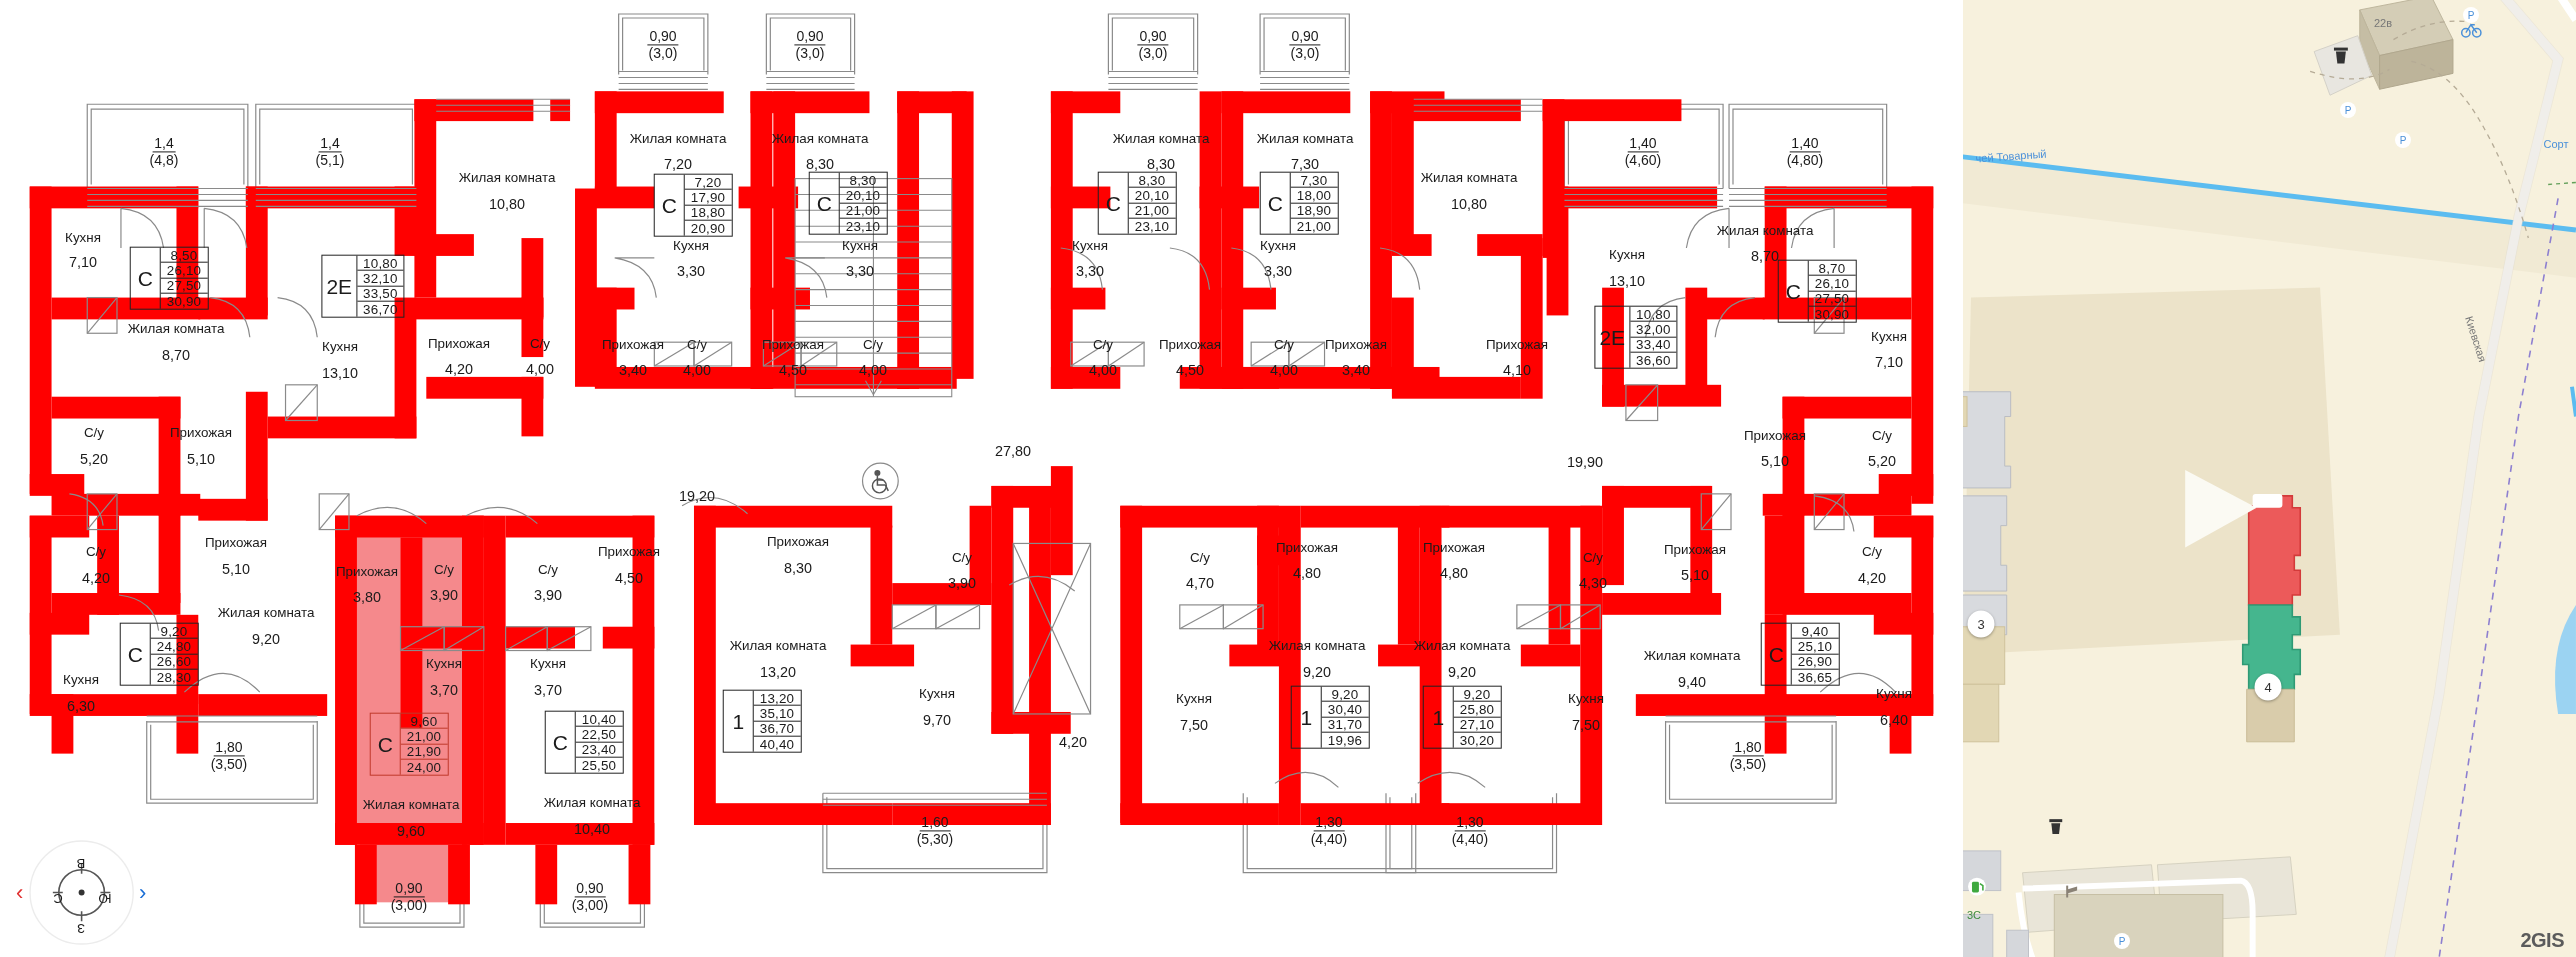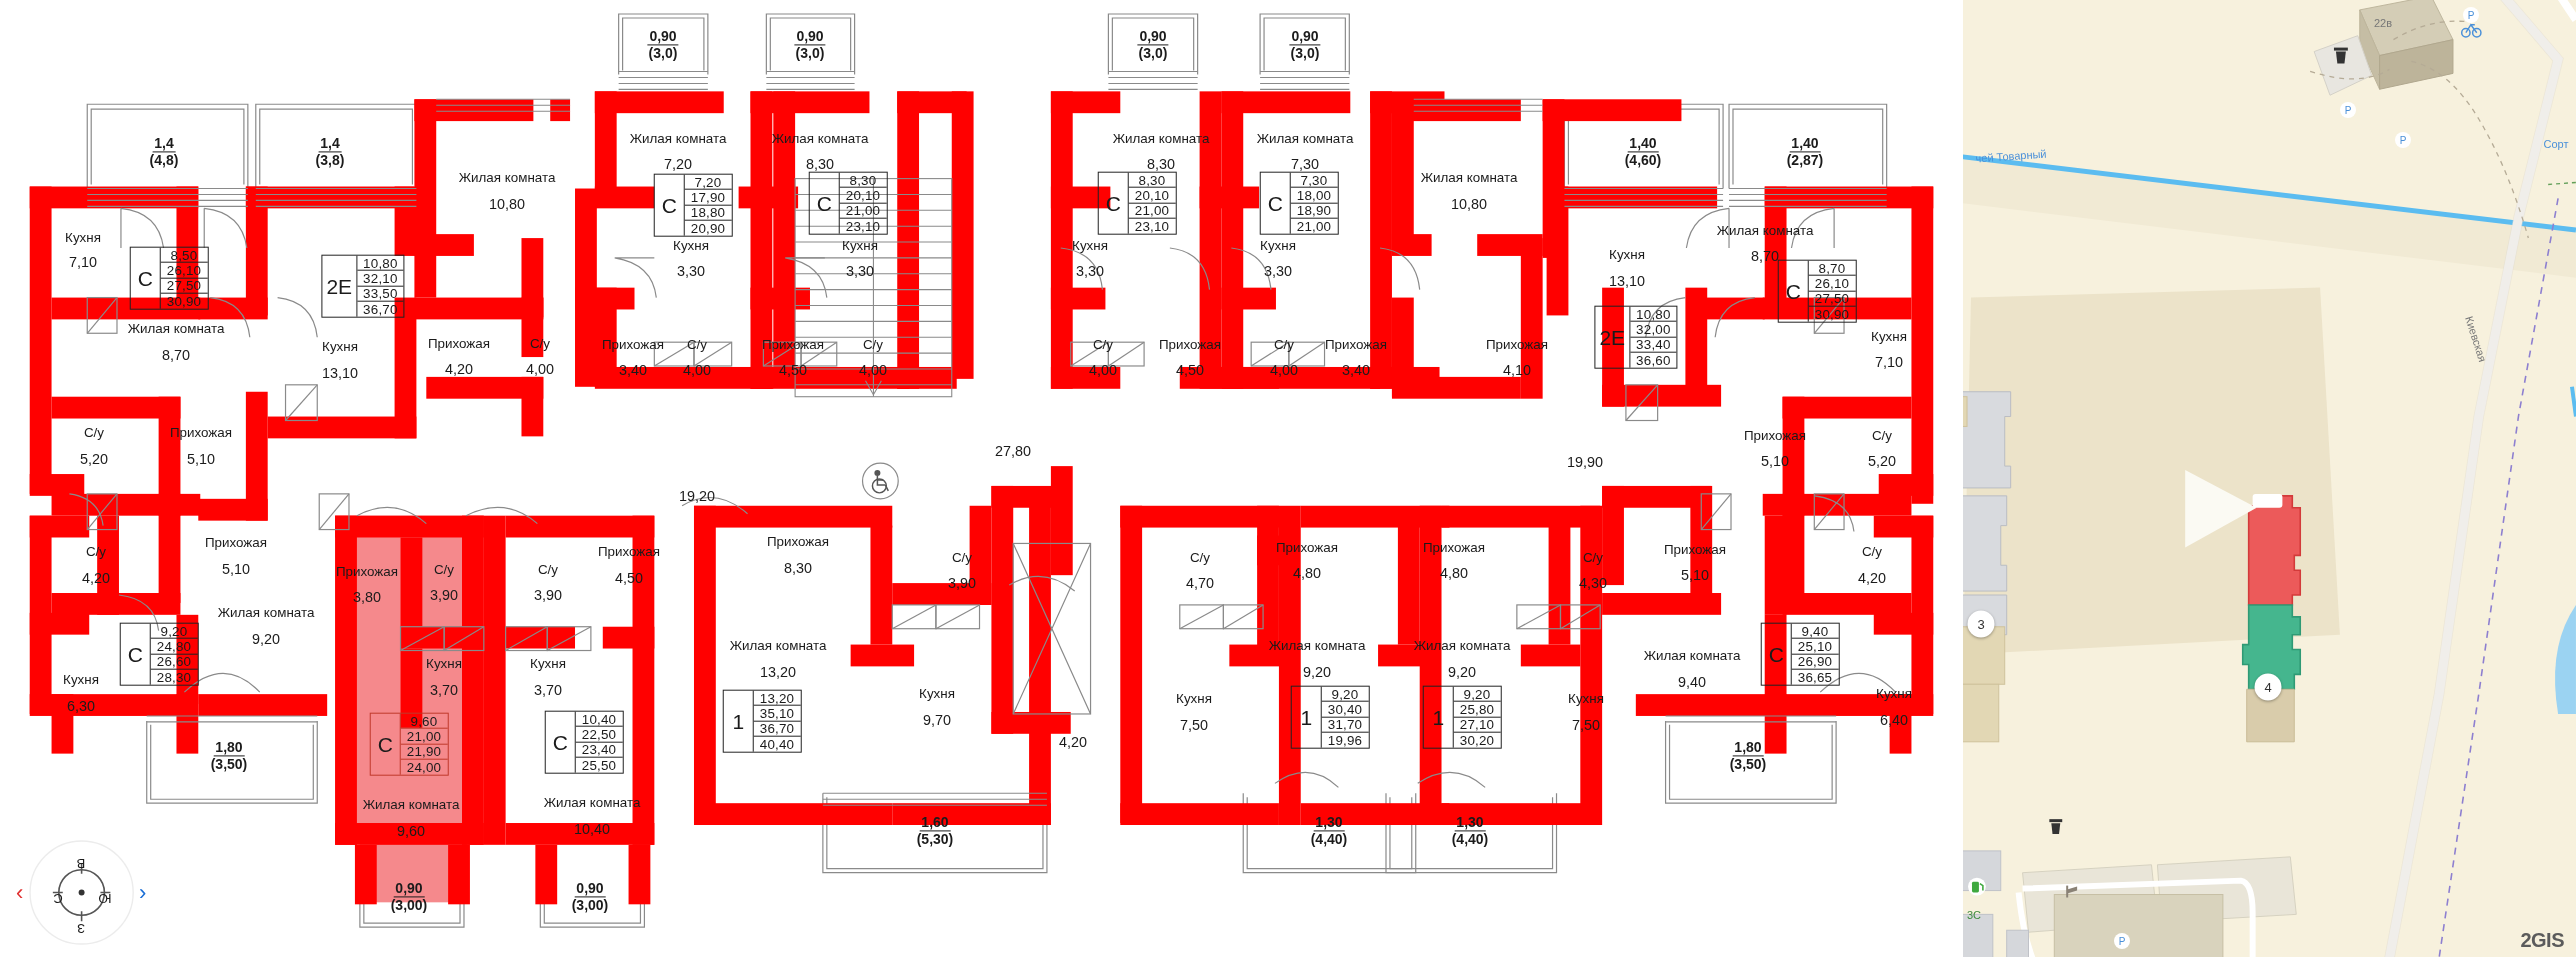--- a/index.html
+++ b/index.html
@@ -43,21 +43,20 @@
   .lbl.small { font-size: 13px; }
 
   
   .baldim {
     position: absolute;
     transform: translate(-50%, -50%);
     text-align: center;
     font-size: 14px;
     color: #1b1b1b;
     white-space: nowrap;
-    font-weight: bold;
   }
   .baldim .top {
     border-bottom: 1px solid #1b1b1b;
     padding: 0 2px 0px 2px;
     display: inline-block;
     line-height: 1.15;
   }
   .baldim .bot { display: block; line-height: 1.15; }
 
   
@@ -492,27 +491,27 @@
           <circle cx="887" cy="490" r="7"></circle>
           <circle cx="885" cy="477" r="2.3" fill="#555"></circle>
           <path d="M885,480 L885,489 L893,489 M885,484 L891,484 M893,489 L896,495"></path>
         </g>
       </g>
 
     </svg>
 
     <div id="labels">
         <div class="baldim" style="left: 164px; top: 152px;"><span class="top">1,4</span><span class="bot">(4,8)</span></div>
-        <div class="baldim" style="left: 330px; top: 152px;"><span class="top">1,4</span><span class="bot">(3,8)</span></div>
+        <div class="baldim" style="left: 330px; top: 152px;"><span class="top">1,4</span><span class="bot">(5,1)</span></div>
         <div class="baldim" style="left: 663px; top: 45px;"><span class="top">0,90</span><span class="bot">(3,0)</span></div>
         <div class="baldim" style="left: 810px; top: 45px;"><span class="top">0,90</span><span class="bot">(3,0)</span></div>
         <div class="baldim" style="left: 1153px; top: 45px;"><span class="top">0,90</span><span class="bot">(3,0)</span></div>
         <div class="baldim" style="left: 1305px; top: 45px;"><span class="top">0,90</span><span class="bot">(3,0)</span></div>
         <div class="baldim" style="left: 1643px; top: 152px;"><span class="top">1,40</span><span class="bot">(4,60)</span></div>
-        <div class="baldim" style="left: 1805px; top: 152px;"><span class="top">1,40</span><span class="bot">(2,87)</span></div>
+        <div class="baldim" style="left: 1805px; top: 152px;"><span class="top">1,40</span><span class="bot">(4,80)</span></div>
         <div class="baldim" style="left: 229px; top: 756px;"><span class="top">1,80</span><span class="bot">(3,50)</span></div>
         <div class="baldim" style="left: 409px; top: 897px;"><span class="top">0,90</span><span class="bot">(3,00)</span></div>
         <div class="baldim" style="left: 590px; top: 897px;"><span class="top">0,90</span><span class="bot">(3,00)</span></div>
         <div class="baldim" style="left: 935px; top: 831px;"><span class="top">1,60</span><span class="bot">(5,30)</span></div>
         <div class="baldim" style="left: 1329px; top: 831px;"><span class="top">1,30</span><span class="bot">(4,40)</span></div>
         <div class="baldim" style="left: 1470px; top: 831px;"><span class="top">1,30</span><span class="bot">(4,40)</span></div>
         <div class="baldim" style="left: 1748px; top: 756px;"><span class="top">1,80</span><span class="bot">(3,50)</span></div>
         <div class="lbl name" style="left: 83px; top: 238px;">Кухня</div>
         <div class="lbl area" style="left: 83px; top: 262px;">7,10</div>
         <div class="lbl name" style="left: 176px; top: 329px;">Жилая комната</div>

